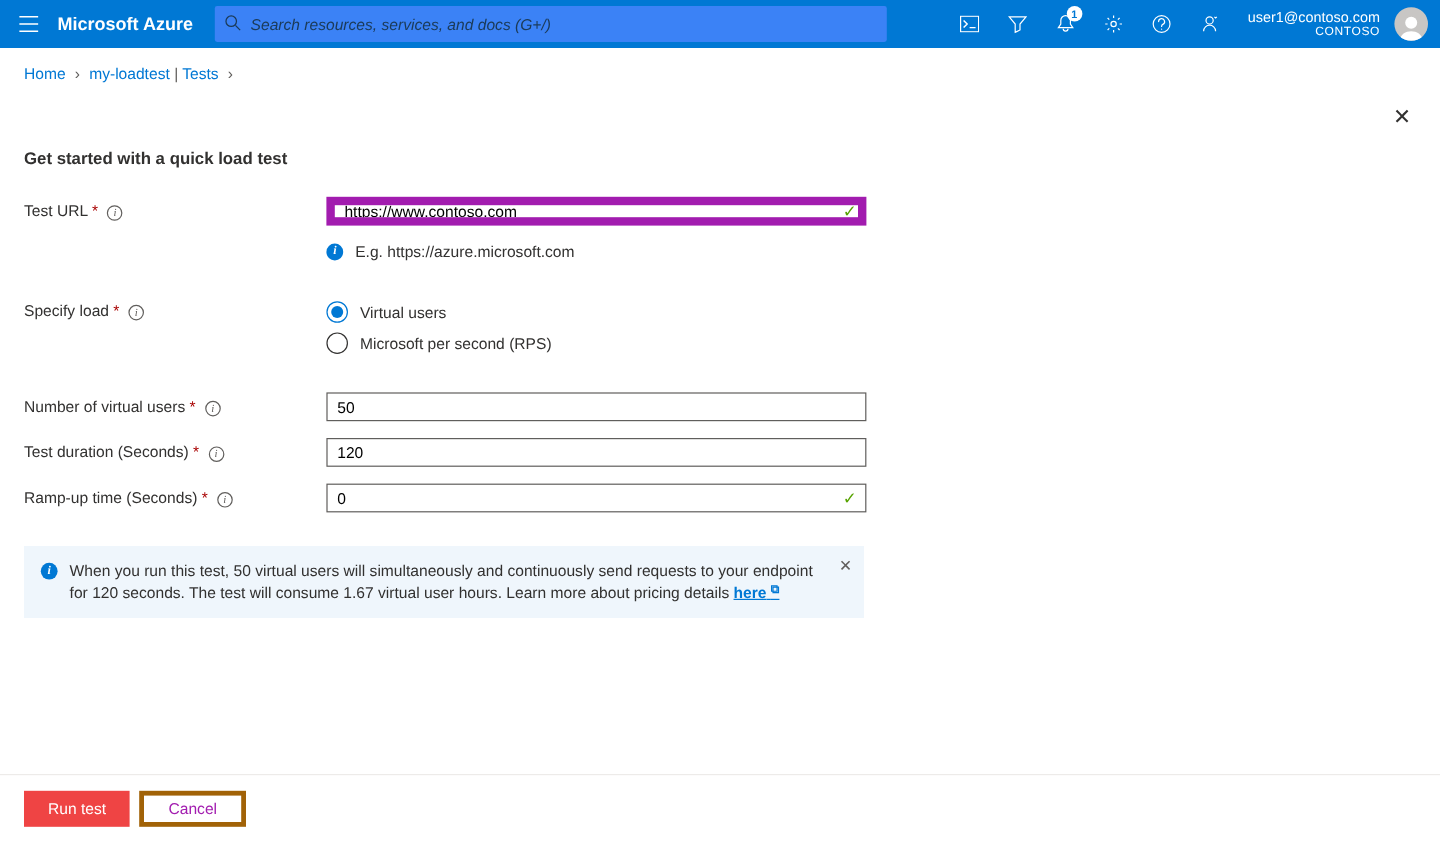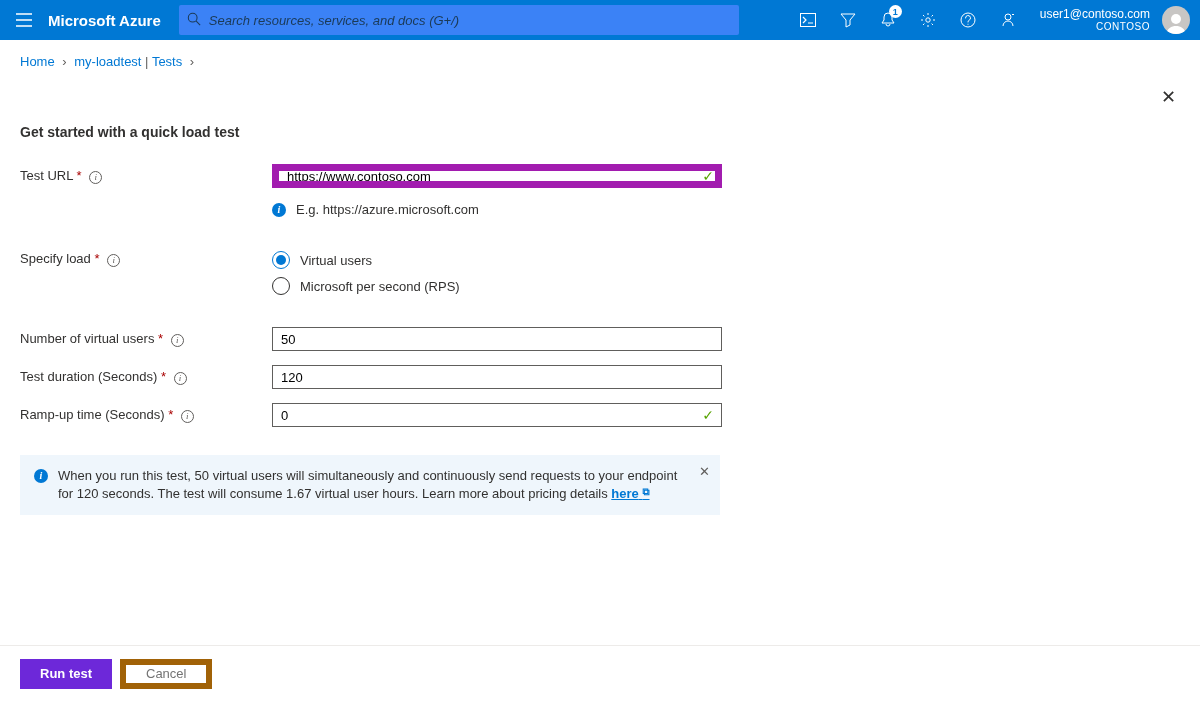--- a/index.html
+++ b/index.html
@@ -57,22 +57,22 @@
   .radio-outer.sel { border:1px solid #0078d4;}
   .radio-inner { width:10px; height:10px; background:#0078d4; border-radius:50%;}
 
   .info-banner { background:#eff6fc; padding: 12px 36px 12px 14px; display:flex; position:relative; max-width:700px; margin-top:28px; font-size:13px; line-height:1.4;}
   .info-banner .blue-info { flex-shrink:0; margin-top:2px;}
   .info-banner .dismiss { position:absolute; right:10px; top:8px; cursor:pointer; color:#605e5c;}
 
   
   .footer { position: fixed; bottom:0; left:0; right:0; height:56px; border-top:1px solid #edebe9; background:#fff; display:flex; align-items:center; padding-left:20px; gap:8px;}
   .btn { height:30px; padding: 0 20px; font-size:13px; cursor:pointer; display:inline-flex; align-items:center;}
-  .btn-primary { background:#6d28d9; color:#fff; border:none; font-weight:700;}
-  .btn-secondary { background:#fff; border:6px solid #a16207; color:#737373;}
+  .btn-primary { background:#ef4444; color:#fff; border:none; font-weight:400;}
+  .btn-secondary { background:#fff; border:4px solid #a16207; color:#a21caf;}
 
   svg { display:block; }
 </style>
 </head>
 <body>
 
 <div class="topbar">
   <div class="hamburger">
     <svg width="16" height="14" viewBox="0 0 16 14">
         <path stroke="#fff" stroke-width="1.3" d="M0 1h16M0 7h16M0 13h16"></path>

